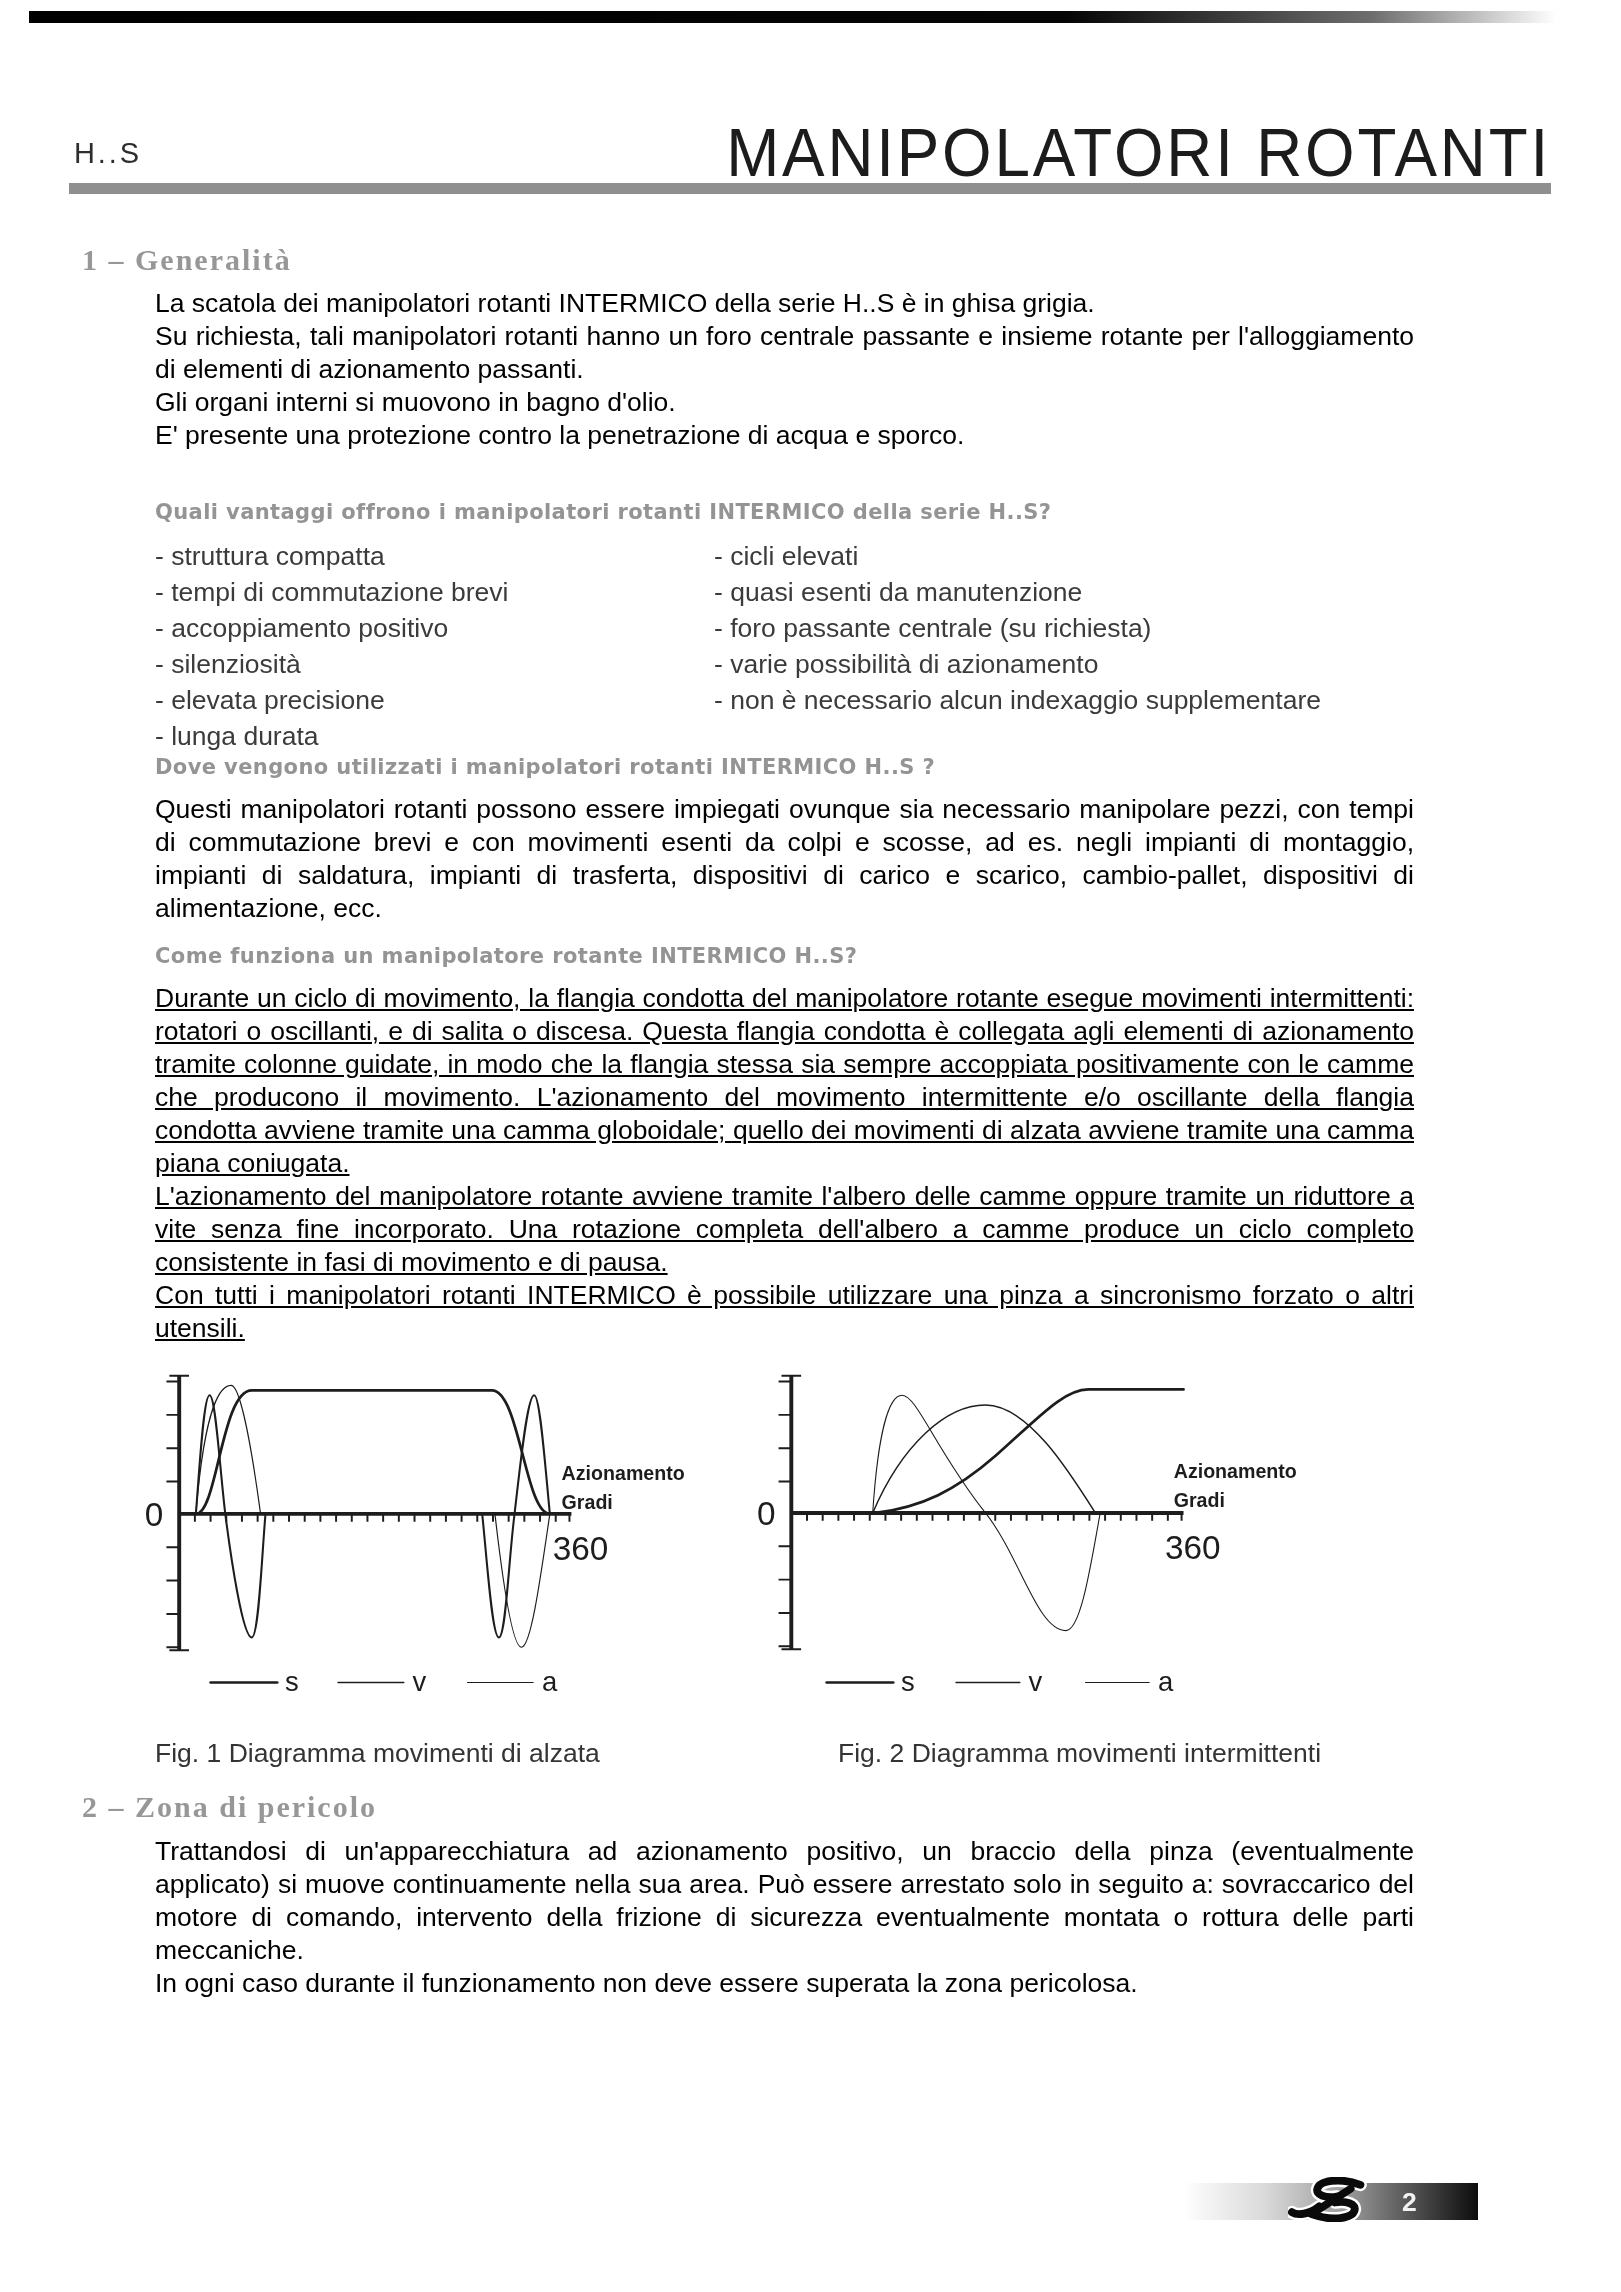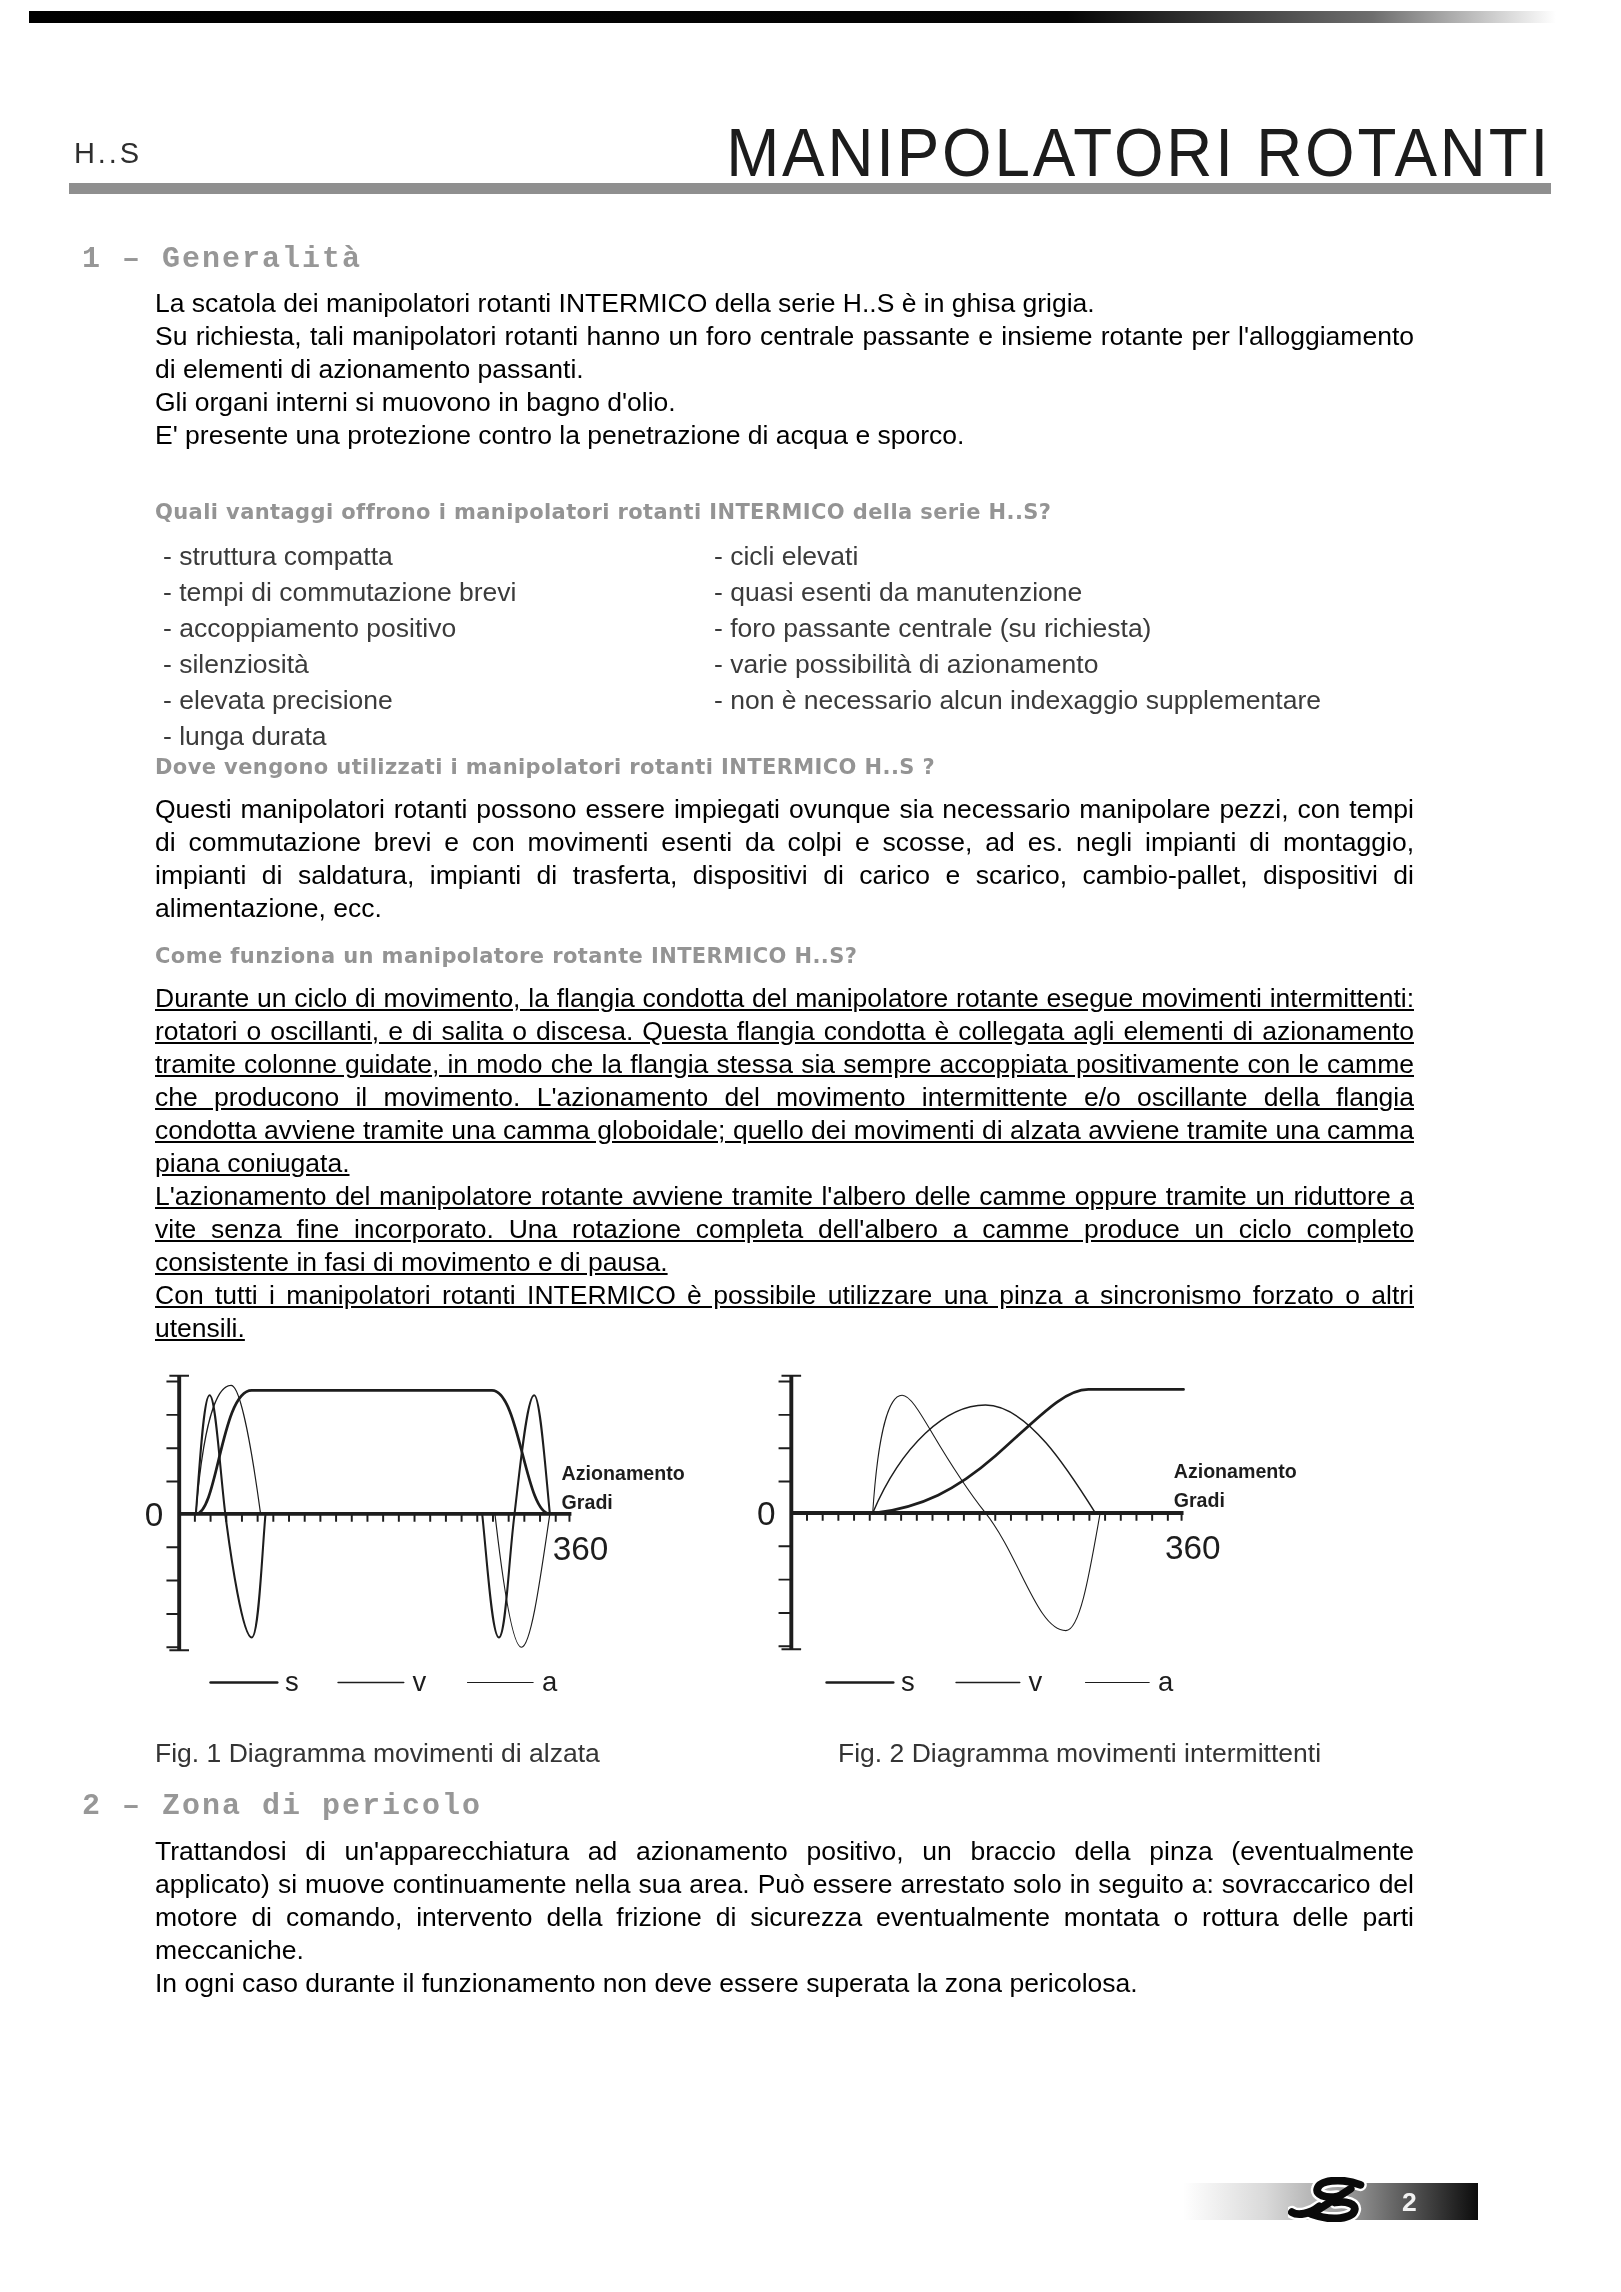--- a/index.html
+++ b/index.html
@@ -9,21 +9,21 @@
   
   .topbar{position:absolute;left:29px;top:10.8px;width:1527px;height:12.7px;
           background:linear-gradient(90deg,#000 0%,#050505 68%,#6e6e6e 88%,#fff 100%);}
   .hdr-model{position:absolute;left:74px;top:138px;font-size:29px;letter-spacing:2.9px;color:#2e2e2e;line-height:1.1;}
   .hdr-title{position:absolute;left:549px;top:118px;width:1002px;text-align:right;
              font-size:65px;line-height:1;letter-spacing:2.9px;color:#1c1c1c;
              transform:scale(0.98,1.06);transform-origin:right top;white-space:nowrap;}
   .hdr-rule{position:absolute;left:69px;top:183px;width:1482px;height:10.8px;background:#8f8f8f;}
 
   
-  .sec-h{position:absolute;font-family:Liberation Mono, monospace;font-weight:700;
+  .sec-h{position:absolute;font-family:Liberation Serif, serif;font-weight:700;
          color:#979797;letter-spacing:2px;font-size:30px;line-height:1.1;white-space:nowrap;}
   .sub-h{position:absolute;font-family:"DejaVu Sans","Liberation Sans",sans-serif;font-weight:700;
          color:#949494;letter-spacing:0.4px;font-size:21px;line-height:1.1;white-space:nowrap;}
 
   
   .txt{position:absolute;width:1259px;font-size:26.5px;line-height:33px;color:#000000;}
   .txt p{margin:0;text-align:justify;text-align-last:left;}
   .list{position:absolute;font-size:26.5px;line-height:36px;color:#3b3b3b;white-space:nowrap;}
 
   .caption{position:absolute;font-size:26.5px;color:#343434;white-space:nowrap;}
@@ -57,21 +57,21 @@
 
   <div class="sec-h" style="left:82px;top:243px;">1 – Generalità</div>
   <div class="txt" style="left:155px;top:287px;">
     <p>La scatola dei manipolatori rotanti INTERMICO della serie H..S è in ghisa grigia.</p>
     <p>Su richiesta, tali manipolatori rotanti hanno un foro centrale passante e insieme rotante per l'alloggiamento di elementi di azionamento passanti.</p>
     <p>Gli organi interni si muovono in bagno d'olio.</p>
     <p>E' presente una protezione contro la penetrazione di acqua e sporco.</p>
   </div>
 
   <div class="sub-h" style="left:155px;top:501px;">Quali vantaggi offrono i manipolatori rotanti INTERMICO della serie H..S?</div>
-  <div class="list" style="left:163px;top:538px;">
+  <div class="list" style="left:155px;top:538px;">
     <div>- struttura compatta</div>
     <div>- tempi di commutazione brevi</div>
     <div>- accoppiamento positivo</div>
     <div>- silenziosità</div>
     <div>- elevata precisione</div>
     <div>- lunga durata</div>
   </div>
   <div class="list" style="left:714px;top:538px;">
     <div>- cicli elevati</div>
     <div>- quasi esenti da manutenzione</div>

